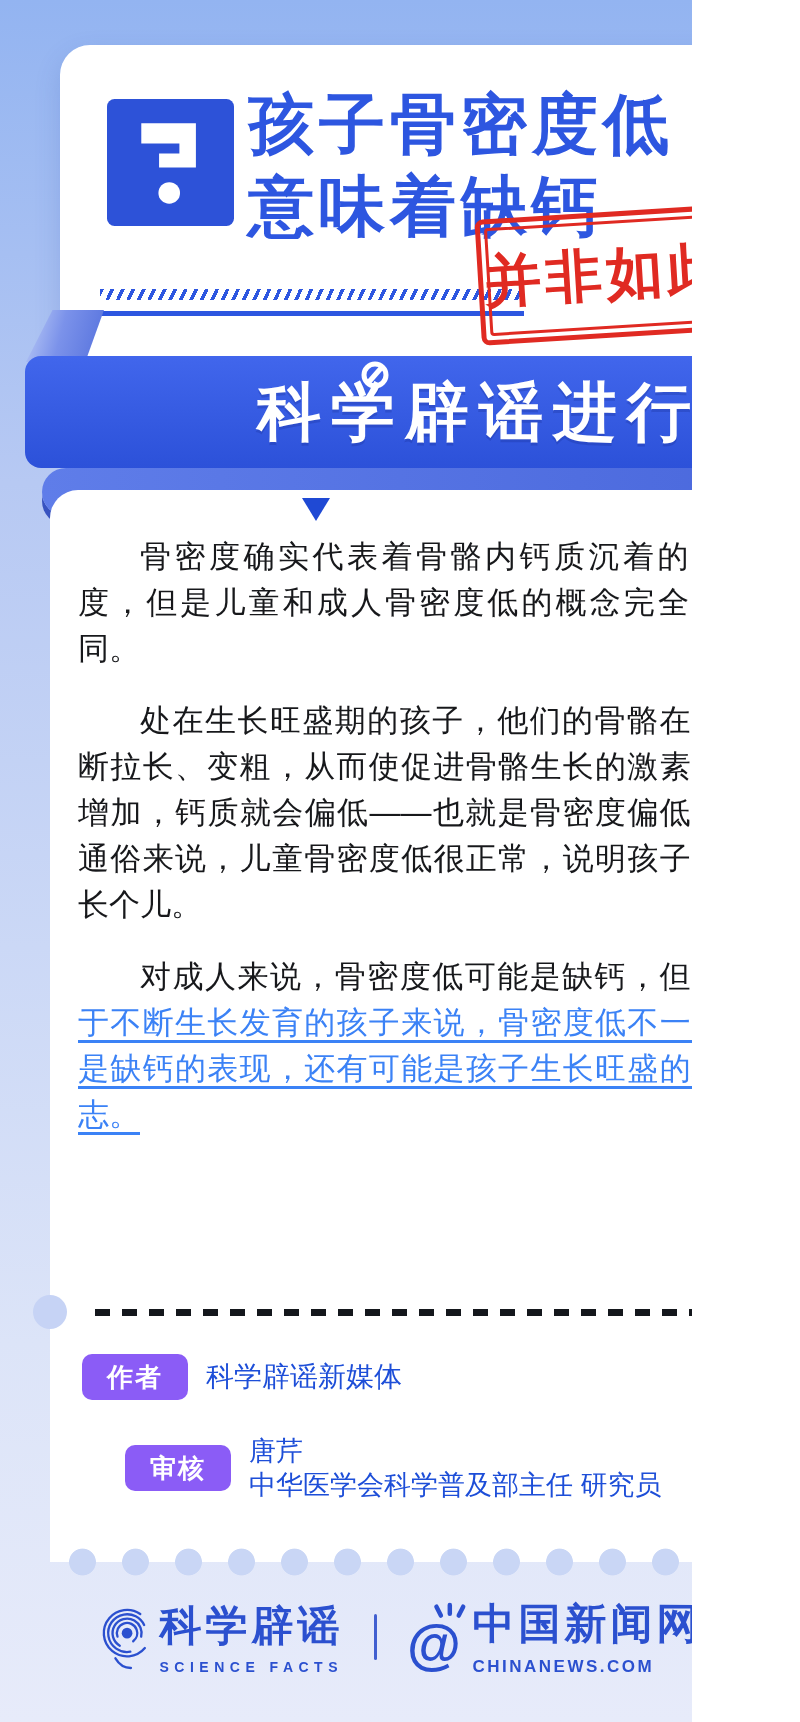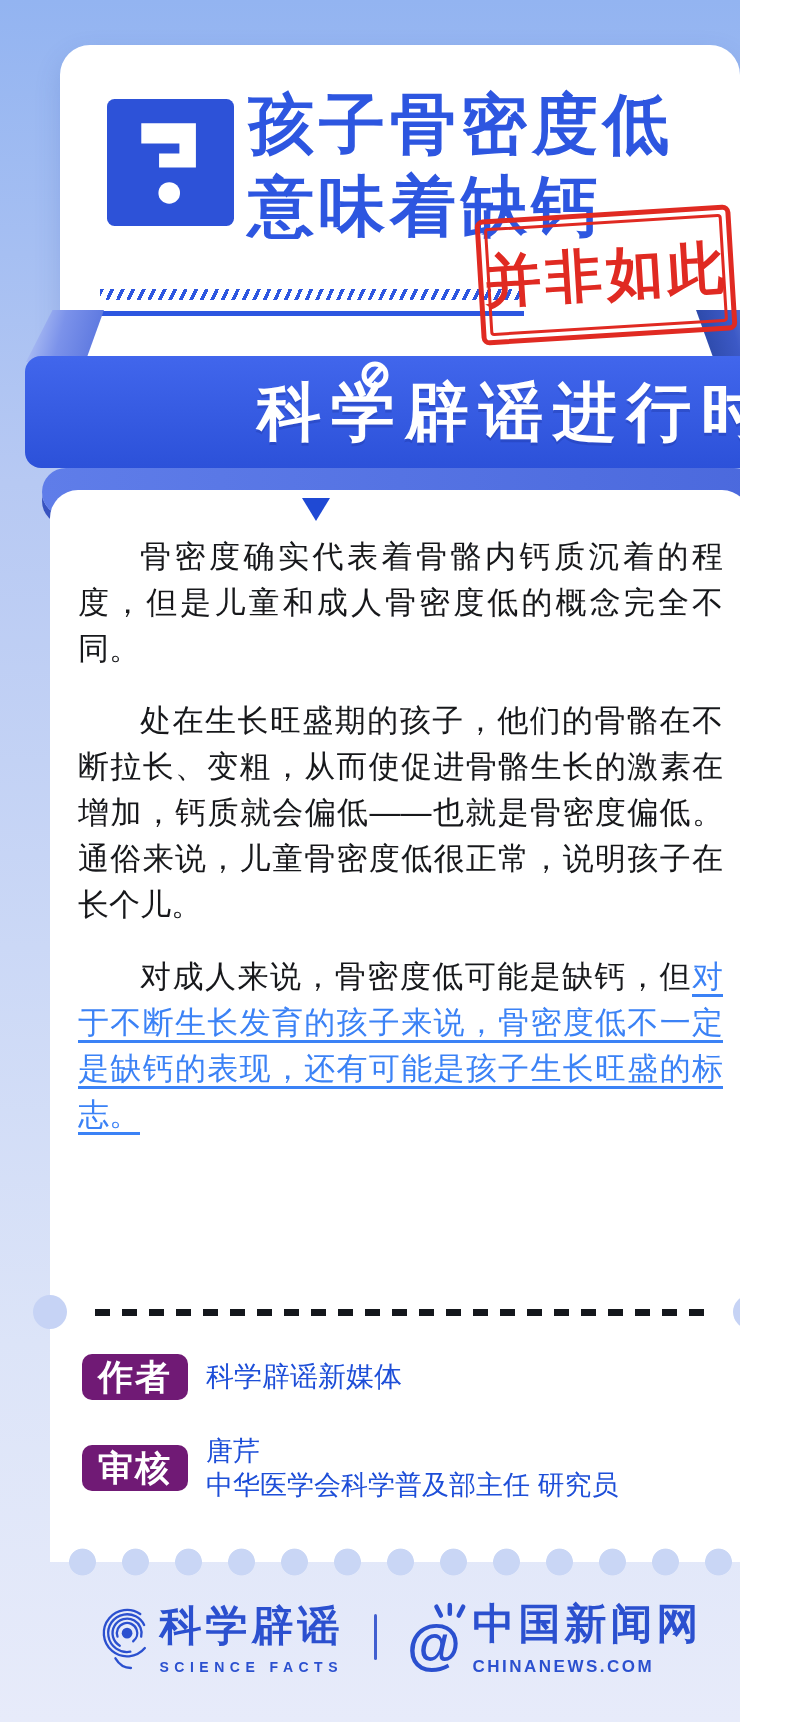--- a/index.html
+++ b/index.html
@@ -1,21 +1,20 @@
 <!DOCTYPE html>
 <html><head>
 <meta charset="utf-8">
 <style>
   html,body { margin:0; padding:0; }
   body { font-family:"Liberation Sans", sans-serif; }
 
   .poster {
     position:relative; width:692px; height:1722px; overflow:hidden;
     background:linear-gradient(180deg,#93b4f1 0%,#b7c9f3 28%,#cbd8f6 55%,#dce4f8 78%,#e7ebfa 100%);
-    padding-left:48px;
   }
 
   
   .paper-top {
     position:absolute; left:60px; top:45px; width:680px; height:370px;
     background:#ffffff; border-radius:30px 30px 0 0;
     box-shadow:0 10px 26px rgba(47,76,170,.18); z-index:1;
   }
   .q-icon { position:absolute; left:47px; top:54px; width:127px; height:127px; }
   .title {
@@ -74,25 +73,25 @@
   .content p { margin:0 0 26px; text-indent:2em; }
   .hl { color:#3b82f6; text-decoration:underline; text-decoration-thickness:3px; text-underline-offset:7px; }
 
   .dashes {
     position:absolute; left:45px; top:819px; width:612px; height:7px;
     background:repeating-linear-gradient(90deg,#14171c 0 15px,transparent 15px 27px);
   }
 
   .credit { position:absolute; left:32px; display:flex; align-items:center; gap:18px; }
   .credit-author { top:864px; }
-  .credit-reviewer { top:944px; }
+  .credit-reviewer { top:944px;margin-left:43px; }
   .credit-badge {
-    width:106px; height:46px; background:#701a75; color:#ffffff; border-radius:10px;
+    width:106px; height:46px; background:#8b5cf6; color:#ffffff; border-radius:10px;
     display:flex; align-items:center; justify-content:center;
-    font-size:35px; font-weight:700; letter-spacing:2px; flex:0 0 auto;
+    font-size:26px; font-weight:700; letter-spacing:2px; flex:0 0 auto;
   }
   .credit-value { font-size:28px; color:#1d4ed8; }
   .credit-reviewer .credit-value div { font-size:27px; line-height:34px; }
 
   .scallops {
     position:absolute; left:6px; right:6px; bottom:-14px; height:28px;
     background-image:radial-gradient(circle at 50% 50%, #c9d6f5 13px, rgba(201,214,245,0) 13.8px);
     background-size:53px 28px; background-repeat:repeat-x;
   }
   .notch { position:absolute; width:34px; height:34px; border-radius:50%; background:#c6d3f5; z-index:6; }

